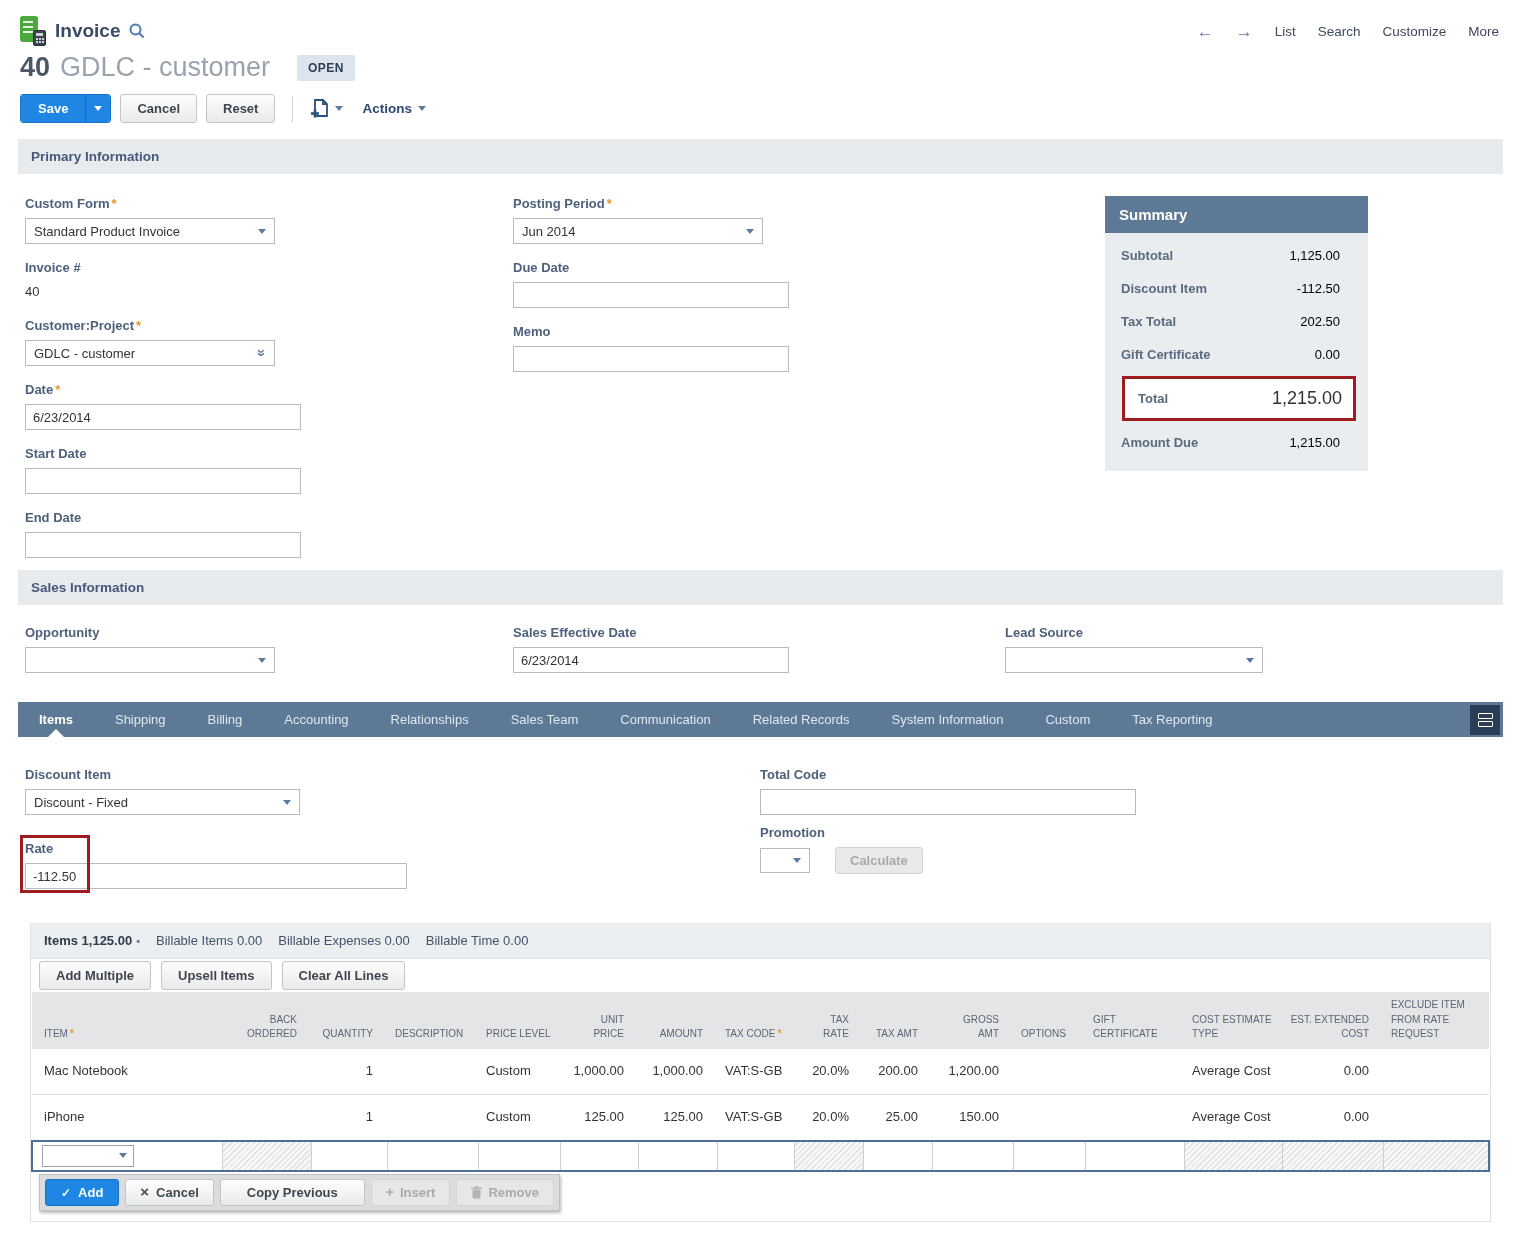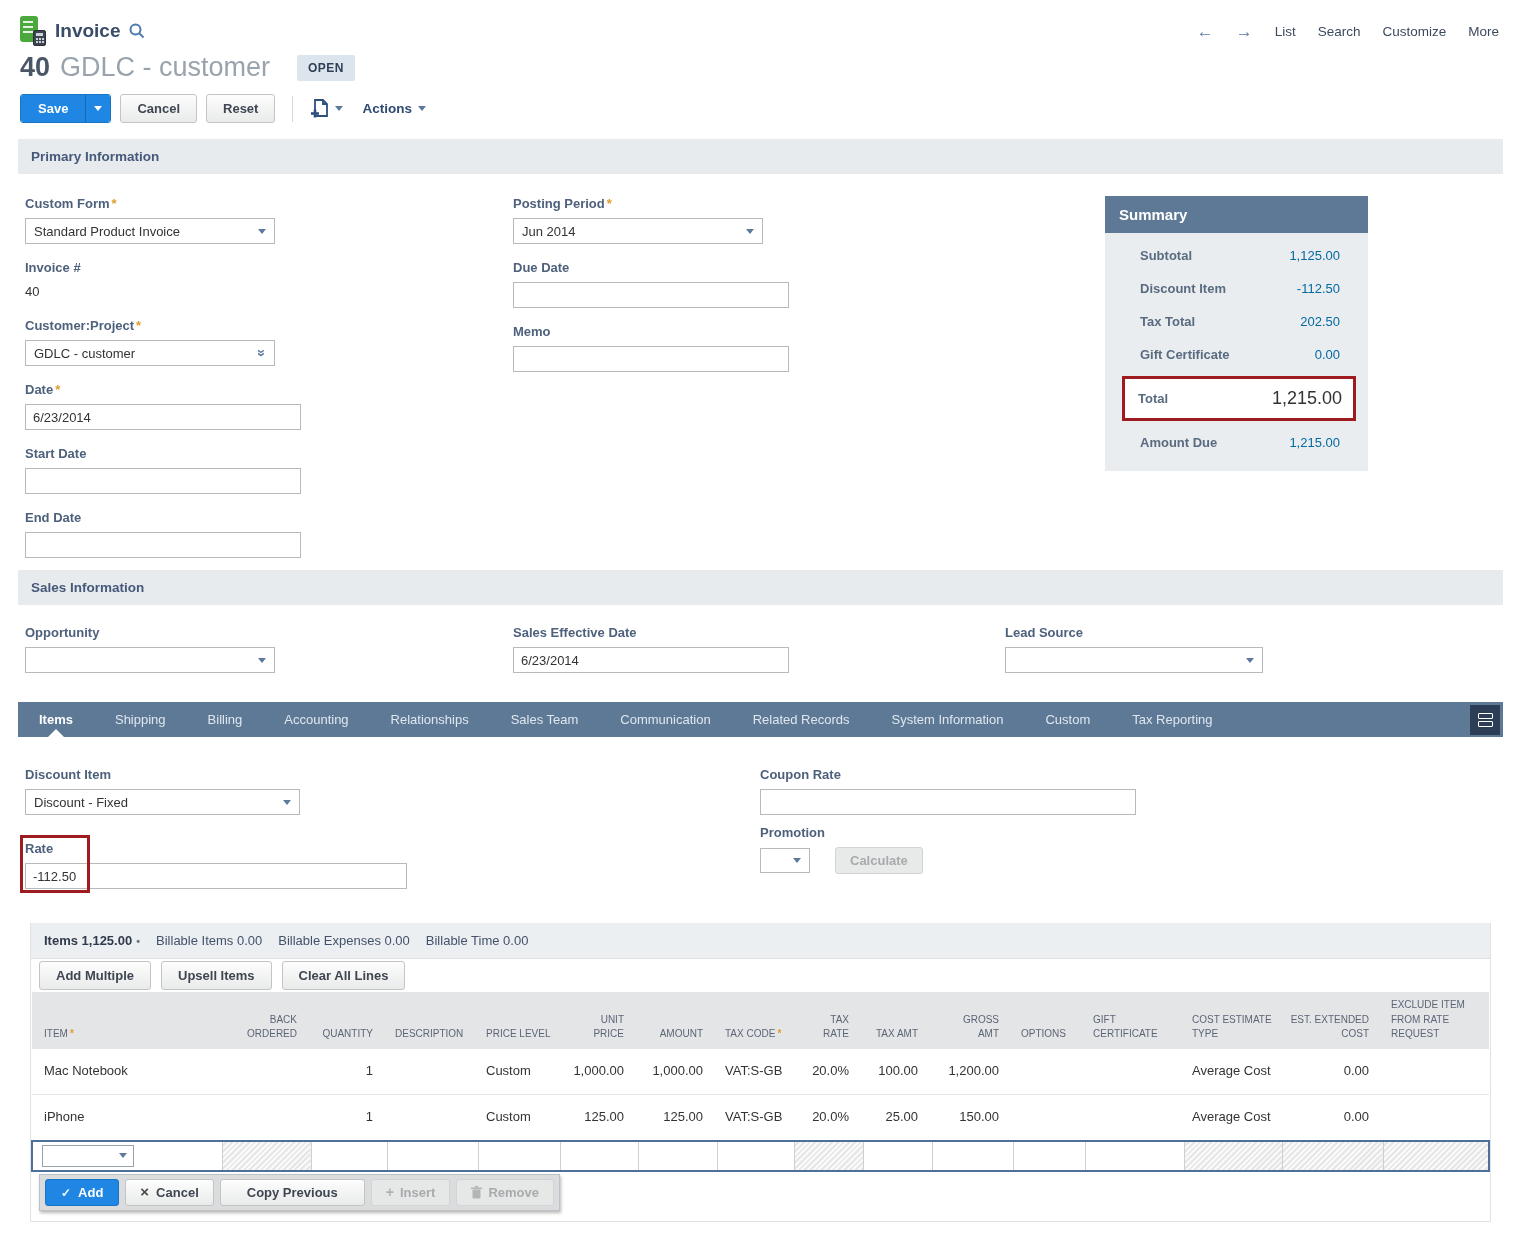--- a/index.html
+++ b/index.html
@@ -59,23 +59,23 @@
   .sel { width:250px; height:26px; border:1px solid #b7babd; background:#fff; display:flex; align-items:center; justify-content:space-between; padding:0 8px; cursor:pointer; }
   .sel-value { font-size:13px; color:#333; }
   .dbl-chevron { color:#5d7a9e; font-weight:bold; font-size:14px; display:inline-block; transform:rotate(90deg); line-height:1; }
   .dbl-chevron::before { content:"»"; }
   .static-val { font-size:13px; color:#333; padding-top:2px; display:block; }
 
   
   .summary-box { position:absolute; left:1105px; top:22px; width:263px; }
   .summary-head { background:#5e7996; color:#fff; font-size:15px; font-weight:bold; padding:10px 14px; }
   .summary-body { background:#e9edf0; padding:6px 0 12px 0; }
-  .summary-row { display:flex; justify-content:space-between; align-items:center; padding:9px 28px 9px 35px; }
+  .summary-row { display:flex; justify-content:space-between; align-items:center; padding:9px 28px 9px 16px; }
   .summary-row .s-label { color:#5a6b80; font-weight:bold; font-size:13px; }
-  .summary-row .s-value { color:#0369a1; font-size:13px; }
+  .summary-row .s-value { color:#000000; font-size:13px; }
   .summary-total { background:#fff; border:3px solid #9e1b20; display:flex; justify-content:space-between; align-items:center; margin:5px 12px 5px 17px; padding:9px 11px 9px 13px; }
   .summary-total .s-label { color:#5a6b80; font-weight:bold; font-size:13px; }
   .summary-total .s-value { color:#333; font-size:18px; }
 
   
   .sales-grid { position:relative; height:97px; }
   .scol1 { position:absolute; left:25px; top:20px; }
   .scol2 { position:absolute; left:513px; top:20px; }
   .scol3 { position:absolute; left:1005px; top:20px; }
   .scol3 .sel { width:258px; }
@@ -337,21 +337,21 @@
   </div>
   <div class="if-rate" style="position:absolute;">
     <div class="rate-highlight"></div>
     <div class="field">
       <span class="f-label">Rate</span>
       <input class="text-input" value="-112.50" style="">
     </div>
   </div>
   <div class="if-coupon">
     <div class="field">
-      <span class="f-label">Coupon Rate</span>
+      <span class="f-label">Total Code</span>
       <input class="text-input" value="" style="">
     </div>
   </div>
   <div class="if-promo">
     <span class="f-label">Promotion</span>
     <div class="promo-row">
       <div class="promo-sel">
         <span class="sel-value"></span>
         <span class="caret-down"></span>
       </div>
@@ -417,21 +417,21 @@
       <tr>
         <td class="first">Mac Notebook</td>
         <td class="num"></td>
         <td class="num">1</td>
         <td></td>
         <td>Custom</td>
         <td class="num">1,000.00</td>
         <td class="num">1,000.00</td>
         <td>VAT:S-GB</td>
         <td class="num">20.0%</td>
-        <td class="num">100.00</td>
+        <td class="num">200.00</td>
         <td class="num">1,200.00</td>
         <td></td>
         <td></td>
         <td>Average Cost</td>
         <td class="num">0.00</td>
         <td></td>
       </tr>
       <tr>
         <td class="first">iPhone</td>
         <td class="num"></td>

